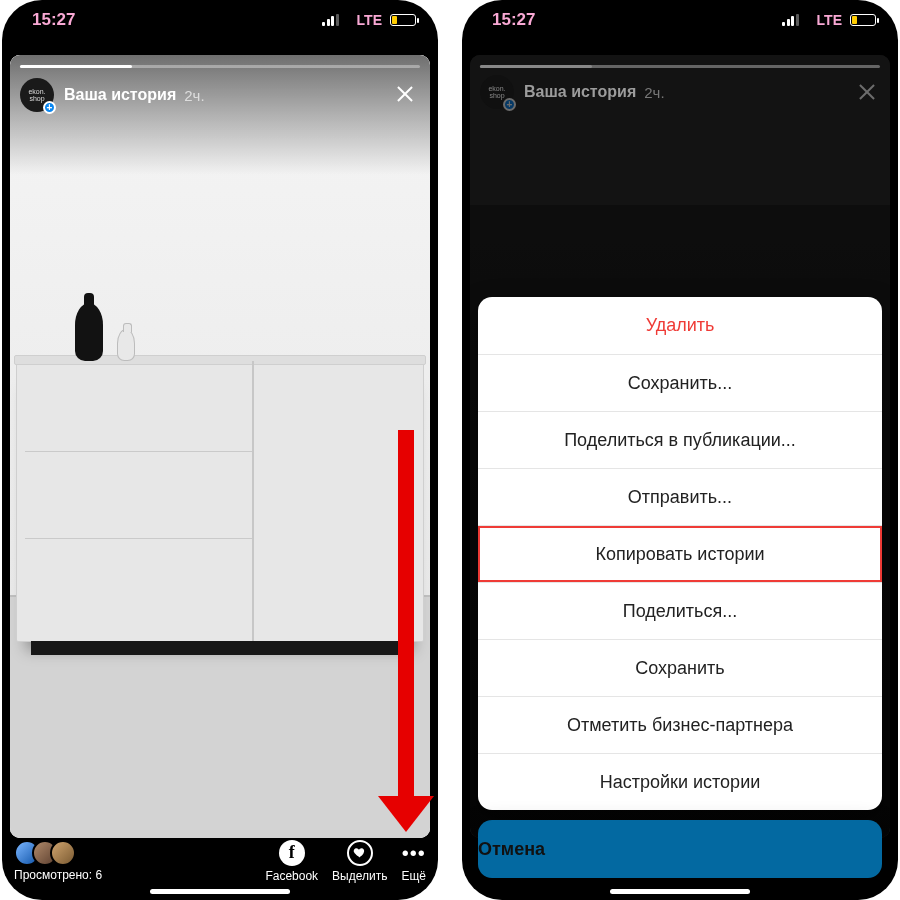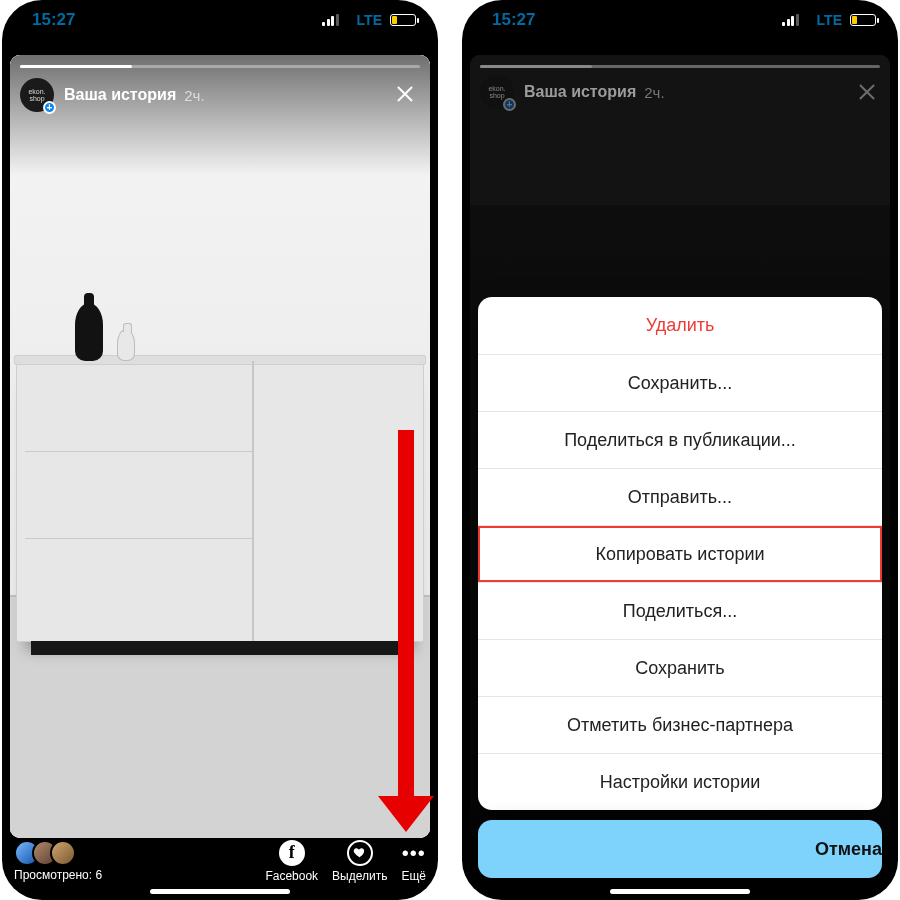--- a/index.html
+++ b/index.html
@@ -32,21 +32,21 @@
 
   
   .status-bar {
     height: 40px;
     display: flex;
     justify-content: space-between;
     align-items: center;
     padding: 0 22px 0 30px;
     font-size: 17px;
     font-weight: 600;
-    color: #0369a1;
+    color: #f9a8d4;
   }
   .status-right { display: flex; align-items: center; gap: 4px; }
   .signal-bars { display: flex; align-items: flex-end; gap: 1.5px; height: 12px; }
   .signal-bars span { width: 3px; background: #fff; border-radius: 1px; display: block; }
   .signal-bars span:nth-child(1){height:4px;}
   .signal-bars span:nth-child(2){height:7px;}
   .signal-bars span:nth-child(3){height:10px;}
   .signal-bars span:nth-child(4){height:12px; background: rgba(255,255,255,0.35);}
   .net-label { font-size: 14px; font-weight: 600; margin-left: 14px; }
   .battery {
@@ -228,22 +228,22 @@
   .sheet-item {
     height:57px; display:flex; align-items:center; justify-content:center;
     font-size:18px; border-top:1px solid #e5e5e5; position:relative;
   }
   .sheet-item:first-child { border-top:none; }
   .sheet-item.destructive { color:#ef3b36; }
   .sheet-item.highlight {
     box-shadow: inset 0 0 0 2px #ef3b36;
   }
   .cancel-btn {
-    margin-top:10px; background:#7dd3fc; color:#111; border-radius:14px;
-    height:58px; display:flex; align-items:center; justify-content:flex-end;
+    margin-top:10px; background:#0369a1; color:#111; border-radius:14px;
+    height:58px; display:flex; align-items:center; justify-content:flex-start;
     font-size:18px; font-weight:600;
     box-shadow: 0 8px 24px rgba(0,0,0,0.45);
   }
 </style>
 </head>
 <body>
 
 <div class="stage">
 
   <div class="phone phone-left">

